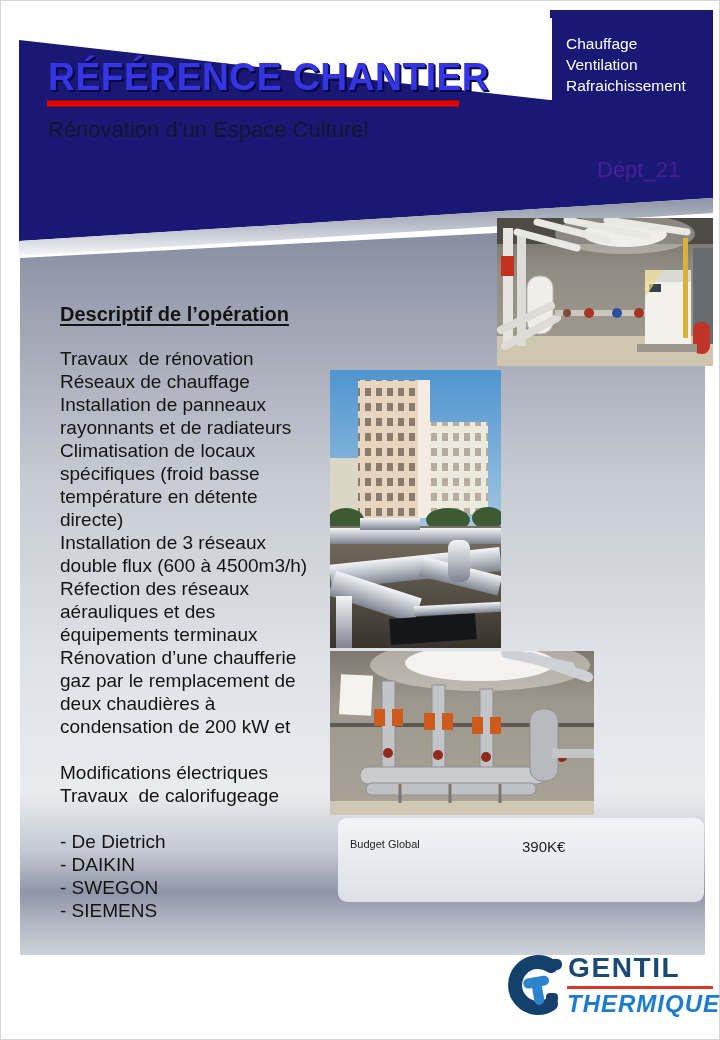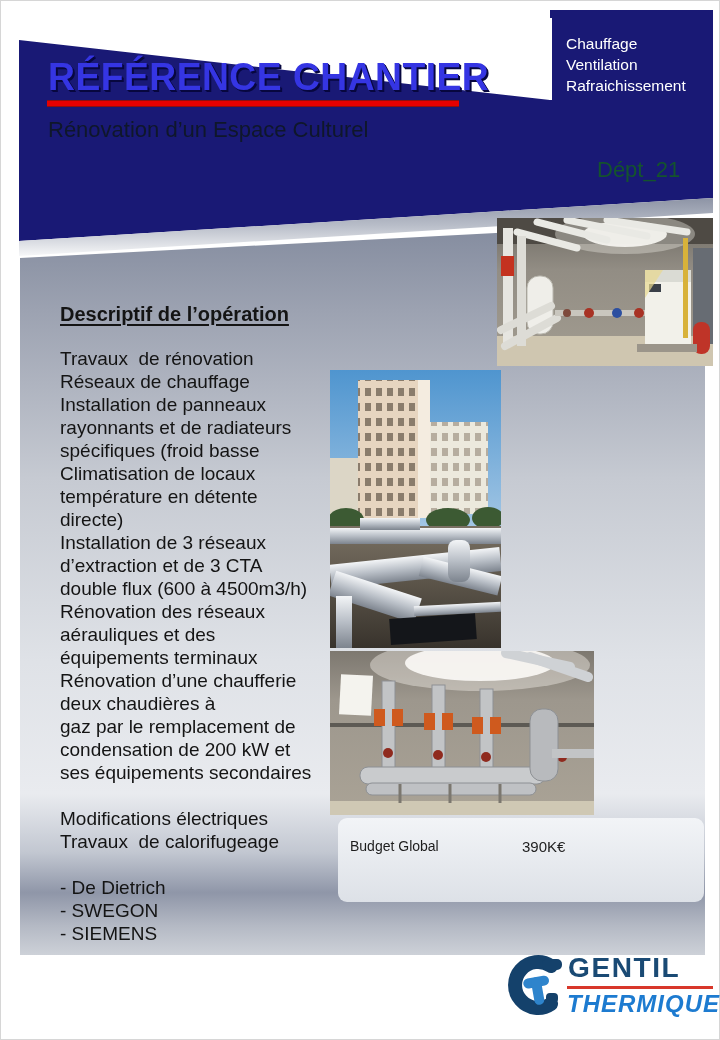--- a/index.html
+++ b/index.html
@@ -11,42 +11,42 @@
       clip-path:polygon(0 30px,531px 90px,531px 0,694px 0,694px 188px,0 231px);}
   .header-shadow{position:absolute;left:19px;top:198px;width:694px;height:62px;
       clip-path:polygon(0 43px,100% 0,100% 15px,0 58px);
       background:linear-gradient(180deg,#8d94a5 0%,#b9bec9 45%,#ffffff 100%);}
   .title{position:absolute;left:48px;top:56px;font-size:38px;font-weight:900;letter-spacing:.5px;
       color:#3535e3;transform:scaleX(.98);transform-origin:left;
       text-shadow:2px 2px 0 #07073f,1px 1px 0 #07073f;white-space:pre;}
   .title-rule{position:absolute;left:47px;top:100px;width:412px;height:5px;background:#e60000;
       border-top:1px solid #8d0f0f;border-bottom:1px solid #8d0f0f;}
   .subtitle{position:absolute;left:48px;top:117px;font-size:22px;color:#0f172a;white-space:pre;}
-  .dept{position:absolute;left:597px;top:157px;font-size:22px;color:#14532d;white-space:pre;}
+  .dept{position:absolute;left:597px;top:157px;font-size:22px;color:#4c1d95;white-space:pre;}
   .services{position:absolute;left:566px;top:33px;color:#ffffff;font-size:15.5px;line-height:21px;}
   .services-vline{position:absolute;left:549px;top:18px;width:3px;height:82px;background:#ffffff;}
 
   
   .panel{position:absolute;left:20px;top:222px;width:685px;height:733px;
       clip-path:polygon(0 36px,100% 0,100% 100%,0 100%);
       background:linear-gradient(180deg,
         #838b9e 0%,#9ca2b1 12%,#c6cad2 35%,#dfe2e7 60%,#e9ebef 78%,
         #c2c7d1 86%,#8f96a8 91.5%,#b4b9c4 96%,#cdd1d8 100%);}
 
   .descr{position:absolute;left:60px;top:276px;width:280px;color:#141414;}
   .descr-heading{font-size:20px;font-weight:bold;text-decoration:underline;
       text-underline-offset:3px;margin-bottom:21px;white-space:pre;margin-top:27px;}
   .descr .line{height:23px;font-size:19px;line-height:23px;white-space:pre;}
 
   
   .budget{position:absolute;left:338px;top:818px;width:366px;height:84px;border-radius:9px;
       background:linear-gradient(180deg,#f2f4f7,#dde1e7);padding:0;}
   .budget .row{position:relative;height:30px;}
   .budget .row:first-child{margin-top:14px;}
-  .budget .label{position:absolute;left:12px;top:6px;font-size:14px;color:#1d1d1d;white-space:pre;}
+  .budget .label{position:absolute;left:12px;top:6px;font-size:11px;color:#1d1d1d;white-space:pre;}
   .budget .value{position:absolute;left:184px;top:6px;font-size:15px;color:#1d1d1d;white-space:pre;}
 
   
   .photo{position:absolute;display:block;}
   #photo1{left:497px;top:218px;}
   #photo2{left:330px;top:370px;}
   #photo3{left:330px;top:651px;}
 
   
   .logo{position:absolute;left:500px;top:950px;width:214px;height:72px;}
@@ -78,40 +78,39 @@
   </div>
 
   <div class="panel"></div>
 
   <div class="descr">
     <div class="descr-heading">Descriptif de l’opération</div>
     <div class="line">Travaux  de rénovation</div>
     <div class="line">Réseaux de chauffage</div>
     <div class="line">Installation de panneaux</div>
     <div class="line">rayonnants et de radiateurs</div>
+    <div class="line">Climatisation de locaux</div>
     <div class="line">spécifiques (froid basse</div>
-    <div class="line">Climatisation de locaux</div>
     <div class="line">température en détente</div>
     <div class="line">directe)</div>
     <div class="line">Installation de 3 réseaux</div>
-    <div class="line">d’extraction et de 3 CTA</div>
     <div class="line">double flux (600 à 4500m3/h)</div>
-    <div class="line">Rénovation des réseaux</div>
+    <div class="line">Réfection des réseaux</div>
     <div class="line">aérauliques et des</div>
     <div class="line">équipements terminaux</div>
     <div class="line">Rénovation d’une chaufferie</div>
+    <div class="line">gaz par le remplacement de</div>
     <div class="line">deux chaudières à</div>
-    <div class="line">gaz par le remplacement de</div>
     <div class="line">condensation de 200 kW et</div>
-    <div class="line">ses équipements secondaires</div>
     <div class="line"></div>
     <div class="line">Modifications électriques</div>
     <div class="line">Travaux  de calorifugeage</div>
     <div class="line"></div>
     <div class="line">- De Dietrich</div>
+    <div class="line">- DAIKIN</div>
     <div class="line">- SWEGON</div>
     <div class="line">- SIEMENS</div>
   </div>
 
   <svg id="photo1" class="photo" width="216" height="148" viewBox="0 0 216 148" role="img" aria-label="Chaufferie : chaudière à condensation, tuyauteries calorifugées et vase d’expansion">
     <defs>
       <linearGradient id="p1wall" x1="0" y1="0" x2="0" y2="1">
         <stop offset="0" stop-color="#6e6a63"></stop>
           <stop offset="0.35" stop-color="#928d84"></stop>
         <stop offset="1" stop-color="#a39d91"></stop>

